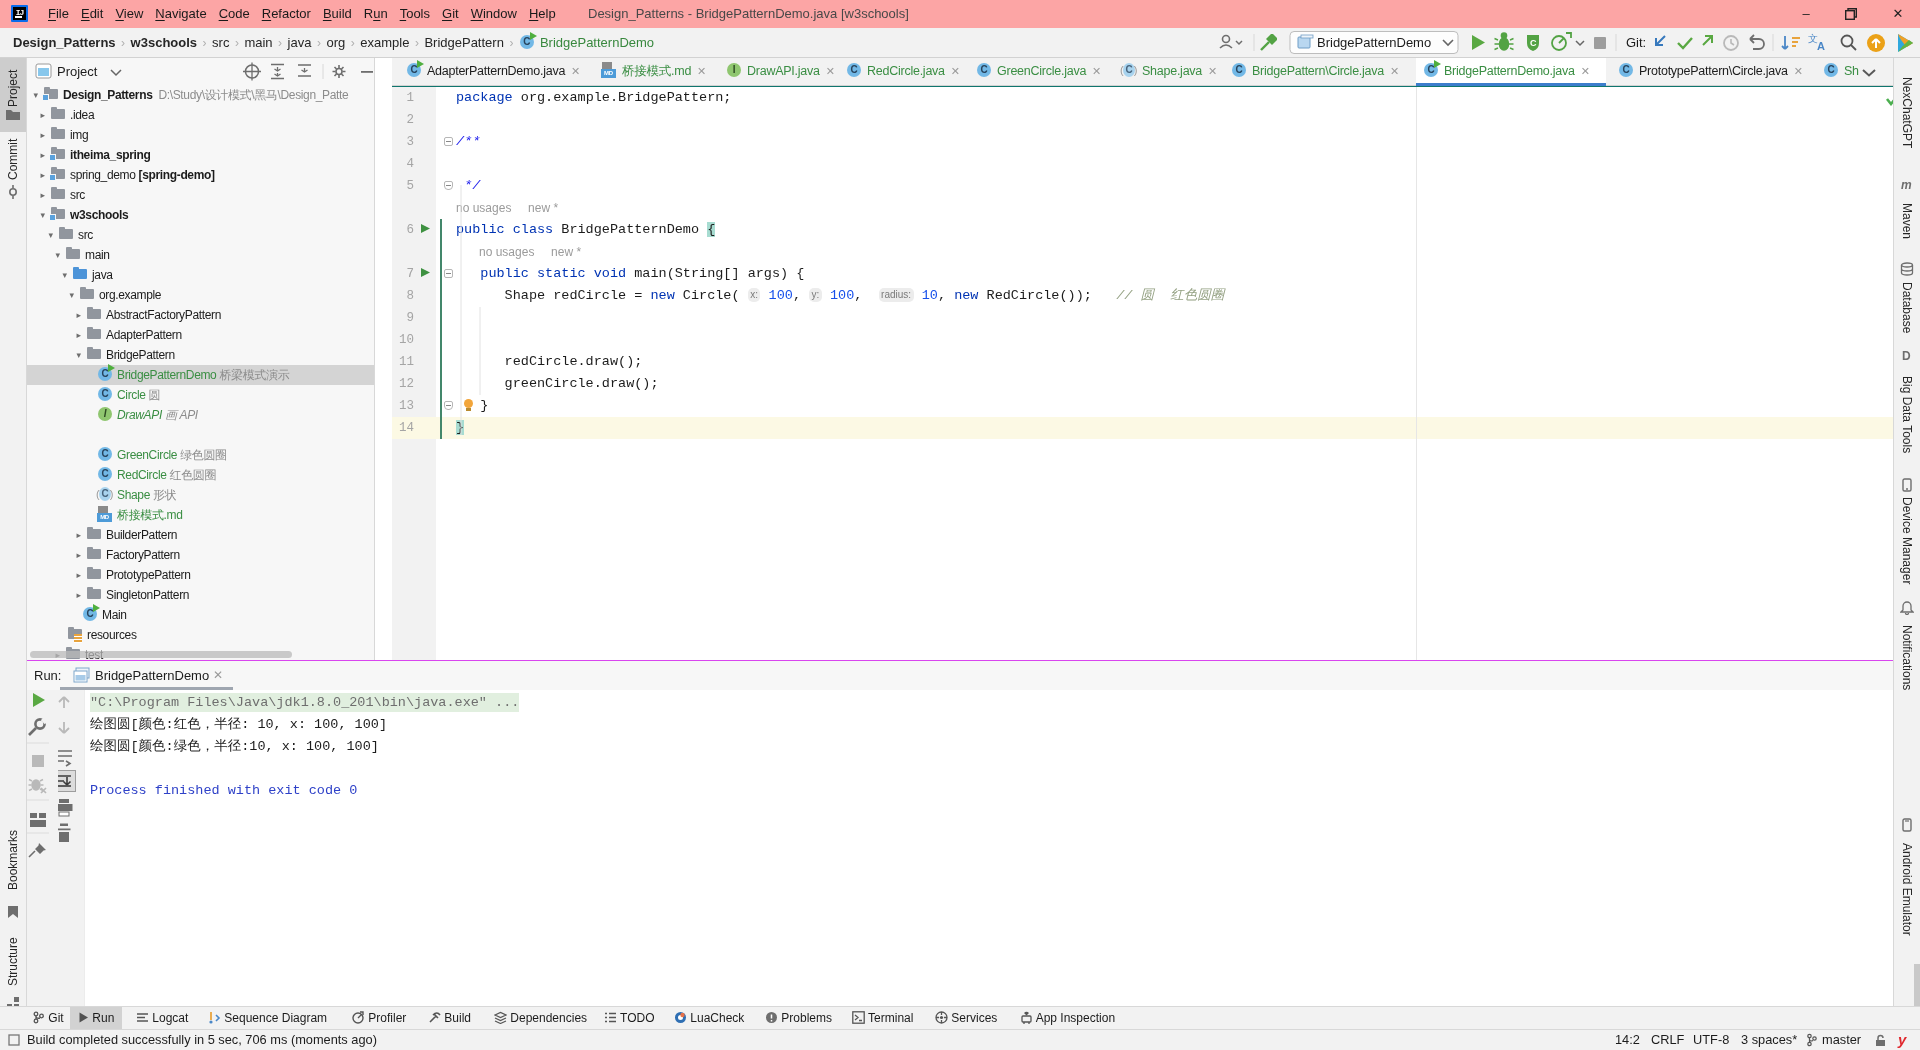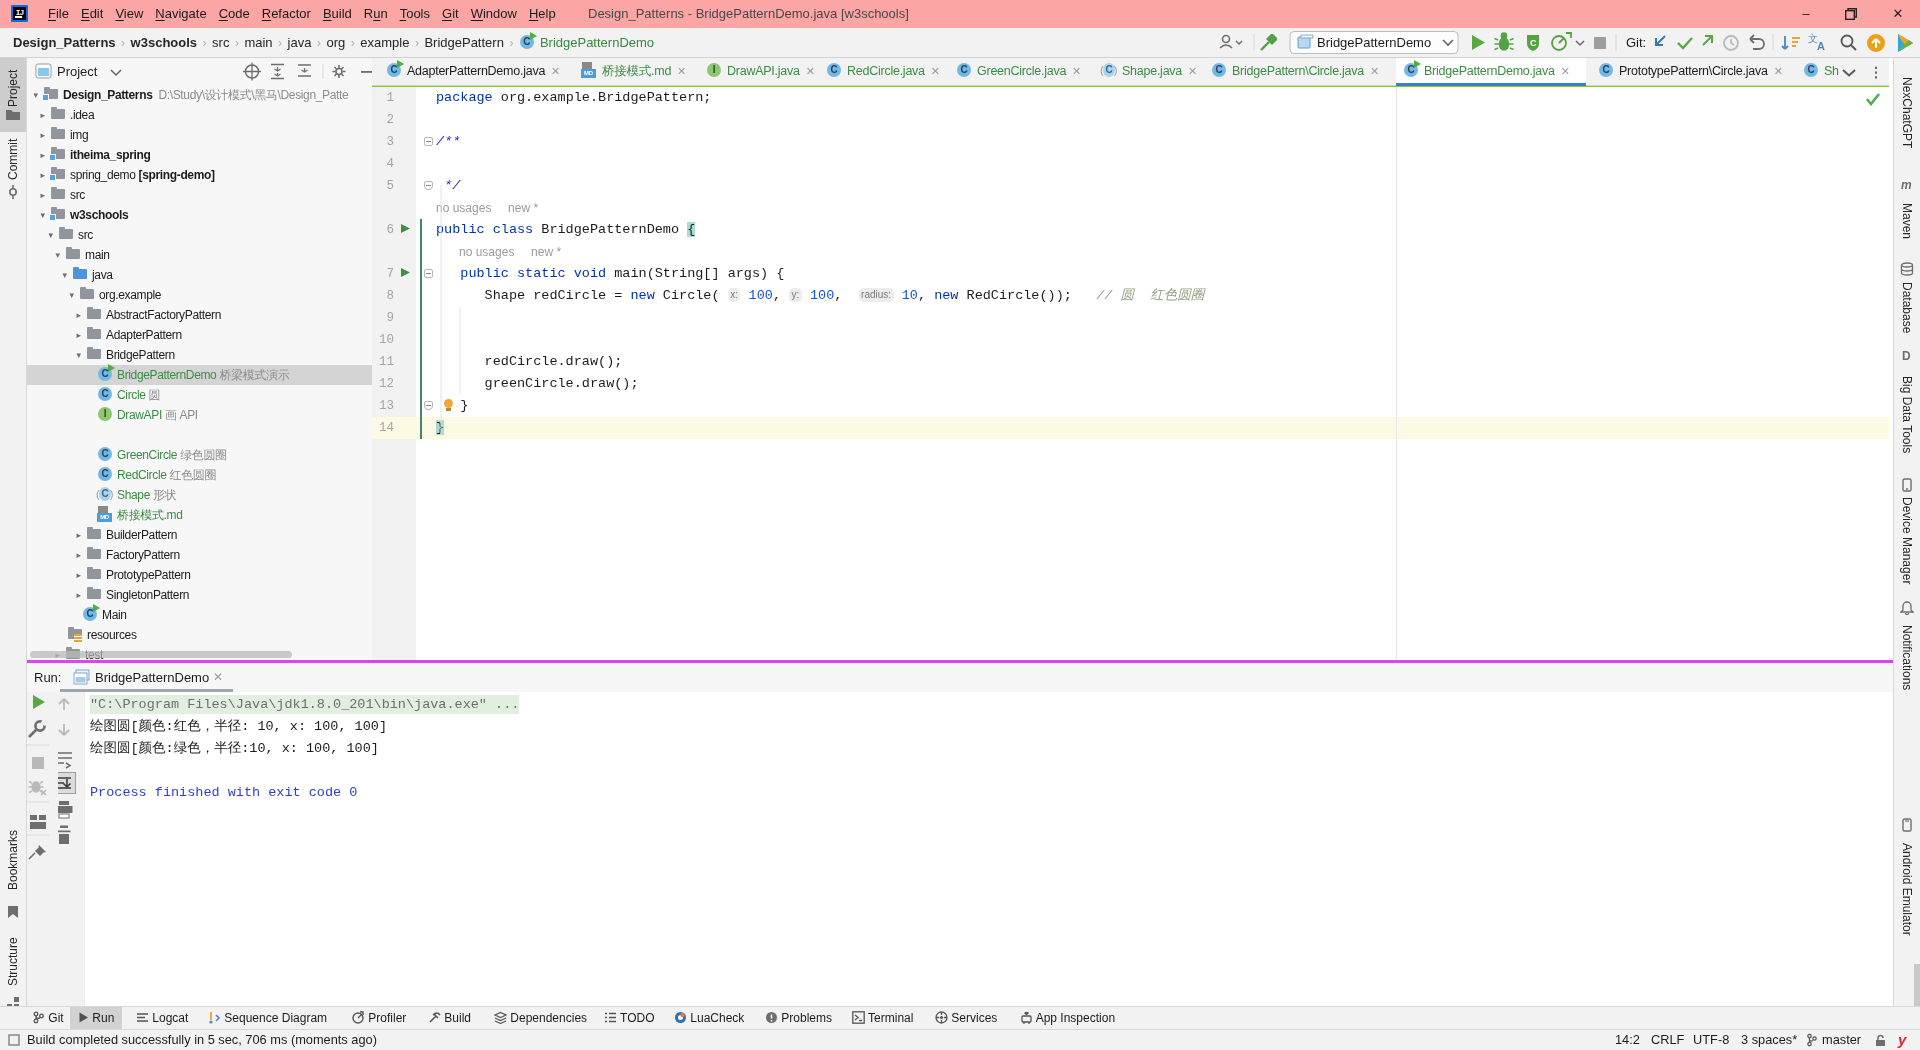--- a/index.html
+++ b/index.html
@@ -44,22 +44,22 @@
 #tree { position:absolute; left:0; top:27px; width:100%; font-size:12px; letter-spacing:-0.35px; color:#1c1c1c; }
 .trow { height:20px; line-height:20px; white-space:nowrap; position:relative; }
 .trow.sel { background:#d4d4d4; }
 .trow .chev { display:inline-block; width:9px; color:#6e6e6e; font-size:9px;
   vertical-align:1px; text-align:center; margin-right:3px;}
 .ticon { display:inline-block; width:16px; height:16px; vertical-align:-3px;
   margin-right:4px; position:relative;}
 .gray2 { color:#8c8c8c; }
 .greenname { color:#3a8e43; }
 
-#editor { position:absolute; left:372px; top:58px; width:1517px; height:603px;
-  background:#84cc16; }
+#editor { position:absolute; left:392px; top:58px; width:1517px; height:603px;
+  background:#0f766e; }
 #tabs { position:absolute; left:0; top:0; width:100%; height:28px;
   background:#f2f2f2; border-bottom:1px solid #d2d2d2; white-space:nowrap;
   font-size:12.5px; }
 .tab { position:absolute; top:0; height:28px; line-height:27px; padding:0 6px 0 7px; letter-spacing:-0.25px;
   vertical-align:top; color:#1c1c1c; }
 .tab .x { color:#9a9a9a; font-size:11px; margin-left:6px; }
 .tab.active { background:#fff; box-shadow:inset 0 -3px 0 #3d7dcc; }
 .tab .ticon { margin-right:5px; }
 .tgreen { color:#3a8e43; }
 #gutter { position:absolute; left:0; top:29px; width:44px; height:574px;
@@ -117,21 +117,21 @@
 .fold::after { content:""; position:absolute; left:1px; top:1px; width:6px;
   height:3px; background:#91969e; border-radius:1px 1px 0 0; }
 .fold.blue::before, .fold.blue::after { background:#4d94d8; }
 .fold.orange::before, .fold.orange::after { background:#dd8a3c; }
 .fold.mod i { position:absolute; left:-1px; top:8px; width:7px; height:7px;
   background:#5ba2dd; border:1px solid #f7f7f7; }
 .fold.res i { position:absolute; left:7px; top:8px; width:8px; height:9px;
   background:repeating-linear-gradient(#e8a33d 0 2px, #fff 2px 3px); }
 
 #runpanel { position:absolute; left:27px; top:660px; width:1866px; height:346px;
-  background:#f9a8d4; border-top:3px solid #d946ef; }
+  background:#f9a8d4; border-top:1px solid #d946ef; }
 #runhead { position:absolute; left:0; top:0; width:100%; height:29px; background:#f7f7f7;}
 #runtools1 { position:absolute; left:0; top:29px; width:31px; bottom:0; background:#f2f2f2;}
 #runtools2 { position:absolute; left:31px; top:29px; width:27px; bottom:0; background:#f2f2f2; border-right:1px solid #ececec;}
 #console { position:absolute; left:58px; top:29px; right:0; bottom:0; background:#fff;
   font-family:"Liberation Mono",monospace; font-size:13.5px; color:#1c1c1c; }
 .conline { position:absolute; height:22px; line-height:22px; white-space:pre; }
 
 #rightstripe { position:absolute; left:1893px; top:58px; width:27px; height:948px;
   background:#f2f2f2; border-left:1px solid #d8d8d8; }
 
@@ -280,21 +280,21 @@
     <div class="trow" style="padding-left:11px;"><span class="chev">▾</span><span class="ticon fold mod"><i></i></span><b>w3schools</b></div>
     <div class="trow" style="padding-left:19px;"><span class="chev">▾</span><span class="ticon fold"></span>src</div>
     <div class="trow" style="padding-left:26px;"><span class="chev">▾</span><span class="ticon fold"></span>main</div>
     <div class="trow" style="padding-left:33px;"><span class="chev">▾</span><span class="ticon fold blue"></span>java</div>
     <div class="trow" style="padding-left:40px;"><span class="chev">▾</span><span class="ticon fold"></span>org.example</div>
     <div class="trow" style="padding-left:47px;"><span class="chev">▸</span><span class="ticon fold"></span>AbstractFactoryPattern</div>
     <div class="trow" style="padding-left:47px;"><span class="chev">▸</span><span class="ticon fold"></span>AdapterPattern</div>
     <div class="trow" style="padding-left:47px;"><span class="chev">▾</span><span class="ticon fold"></span>BridgePattern</div>
     <div class="trow sel" style="padding-left:70px;"><span class="ticon cicon runov"></span><span class="greenname">BridgePatternDemo</span> <span class="gray2">桥梁模式演示</span></div>
     <div class="trow" style="padding-left:70px;"><span class="ticon cicon"></span><span class="greenname">Circle</span> <span class="gray2">圆</span></div>
-    <div class="trow" style="padding-left:70px;"><span class="ticon iicon"></span><span class="greenname">DrawAPI</span> <span class="gray2">画 API</span></div>
+    <div class="trow" style="padding-left:70px;font-style:italic;"><span class="ticon iicon"></span><span class="greenname">DrawAPI</span> <span class="gray2">画 API</span></div>
     <div class="trow" style="padding-left:70px;margin-top:20px;"><span class="ticon cicon"></span><span class="greenname">GreenCircle</span> <span class="gray2">绿色圆圈</span></div>
     <div class="trow" style="padding-left:70px;"><span class="ticon cicon"></span><span class="greenname">RedCircle</span> <span class="gray2">红色圆圈</span></div>
     <div class="trow" style="padding-left:70px;"><span class="ticon aicon"></span><span class="greenname">Shape</span> <span class="gray2">形状</span></div>
     <div class="trow" style="padding-left:70px;"><span class="ticon mdicon"></span><span class="greenname">桥接模式.md</span></div>
     <div class="trow" style="padding-left:47px;"><span class="chev">▸</span><span class="ticon fold"></span>BuilderPattern</div>
     <div class="trow" style="padding-left:47px;"><span class="chev">▸</span><span class="ticon fold"></span>FactoryPattern</div>
     <div class="trow" style="padding-left:47px;"><span class="chev">▸</span><span class="ticon fold"></span>PrototypePattern</div>
     <div class="trow" style="padding-left:47px;"><span class="chev">▸</span><span class="ticon fold"></span>SingletonPattern</div>
     <div class="trow" style="padding-left:55px;"><span class="ticon cicon runov"></span>Main</div>
     <div class="trow" style="padding-left:40px;"><span class="ticon fold res"><i></i></span>resources</div>

